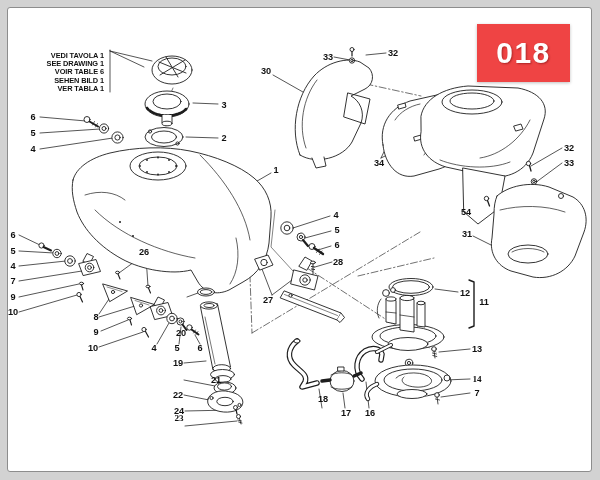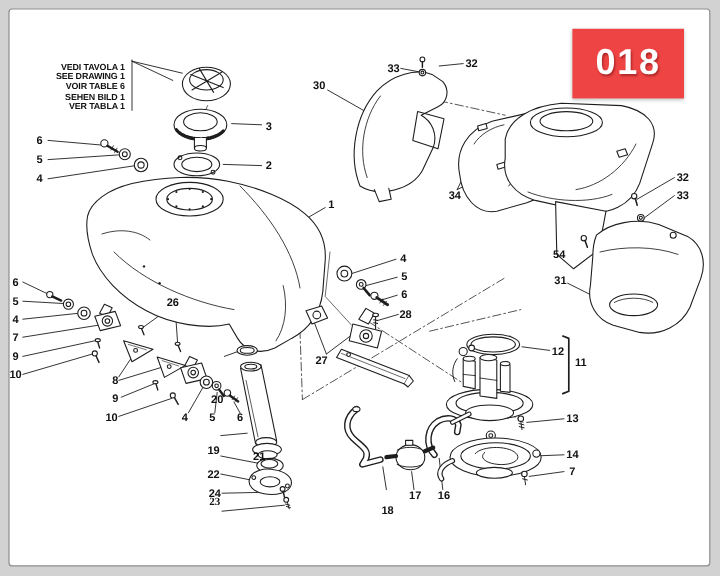--- a/index.html
+++ b/index.html
@@ -390,21 +390,21 @@
       <div class="part-label" style="left: 93px; top: 348px;">10</div>
 
       <div class="part-label" style="left: 181px; top: 298px; margin-top: 35px;">20</div>
 
       <div class="part-label" style="left: 154px; top: 348px;">4</div>
 
       <div class="part-label" style="left: 177px; top: 348px;">5</div>
 
       <div class="part-label" style="left: 200px; top: 348px;">6</div>
 
-      <div class="part-label" style="left: 178px; top: 375px;">19</div>
+      <div class="part-label" style="left: 178px; top: 363px;">19</div>
 
       <div class="part-label" style="left: 178px; top: 380px; margin-left: 38px;">21</div>
 
       <div class="part-label" style="left: 178px; top: 395px; text-align: center;">22</div>
 
       <div class="part-label" style="left: 179px; top: 411px;">24</div>
 
       <div class="part-label" style="left: 179px; top: 418px; font-family: Liberation Serif, serif;">23</div>
 
       <div class="part-label" style="left: 268px; top: 300px;">27</div>
@@ -416,25 +416,25 @@
       <div class="part-label" style="left: 337px; top: 230px;">5</div>
 
       <div class="part-label" style="left: 337px; top: 245px;">6</div>
 
       <div class="part-label" style="left: 465px; top: 293px;">12</div>
 
       <div class="part-label" style="left: 484px; top: 302px;">11</div>
 
       <div class="part-label" style="left: 477px; top: 349px;">13</div>
 
-      <div class="part-label" style="left: 477px; top: 379px;">14</div>
+      <div class="part-label" style="left: 477px; top: 379px; font-family: Liberation Serif, serif;">14</div>
 
       <div class="part-label" style="left: 477px; top: 393px;">7</div>
 
-      <div class="part-label" style="left: 323px; top: 425px;">18</div>
+      <div class="part-label" style="left: 323px; top: 399px;">18</div>
 
       <div class="part-label" style="left: 346px; top: 413px;">17</div>
 
       <div class="part-label" style="left: 370px; top: 413px;">16</div>
     </div>
 
   <div class="badge">
     <span>018</span>
   </div>
 </div>

